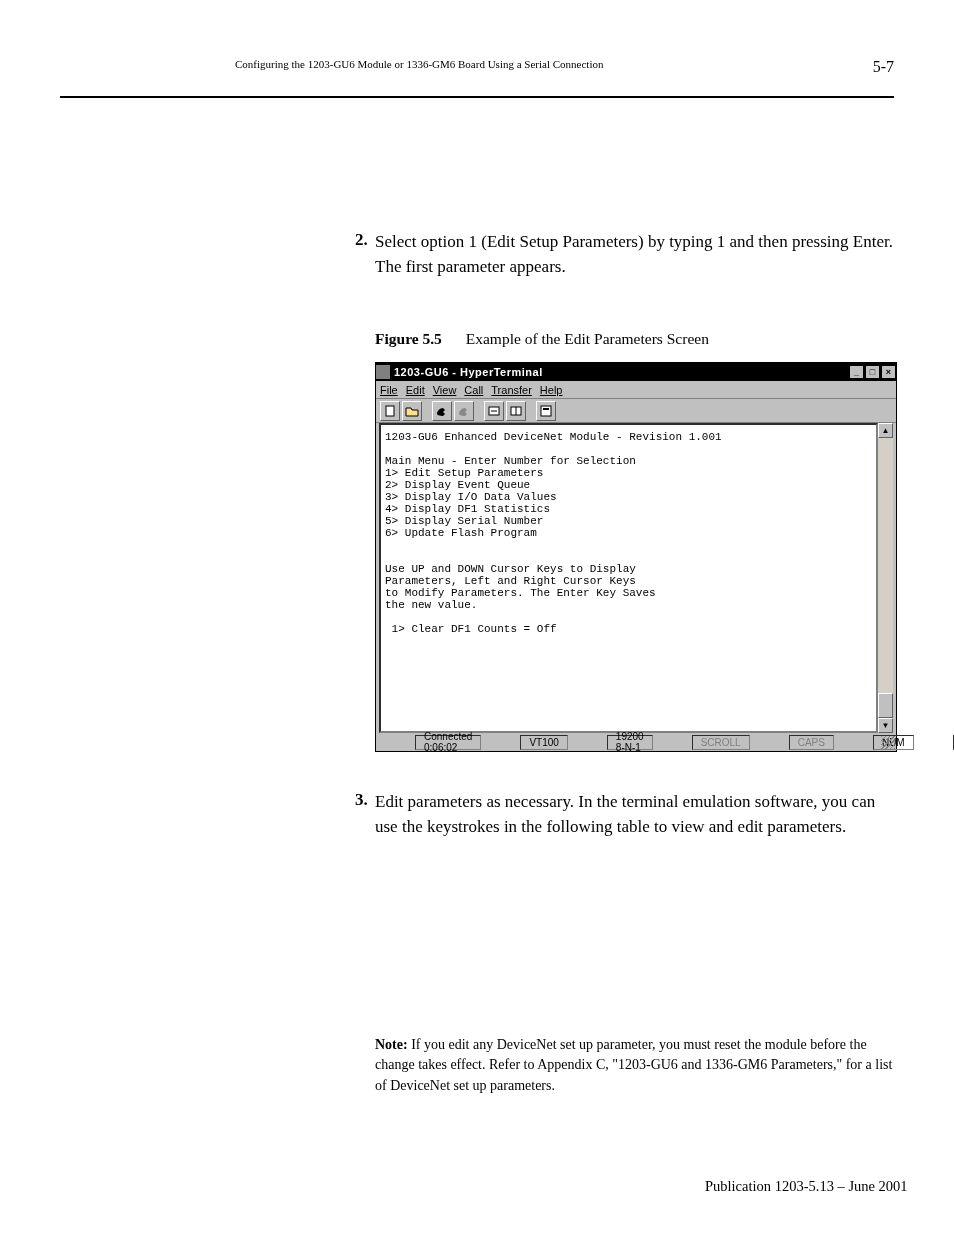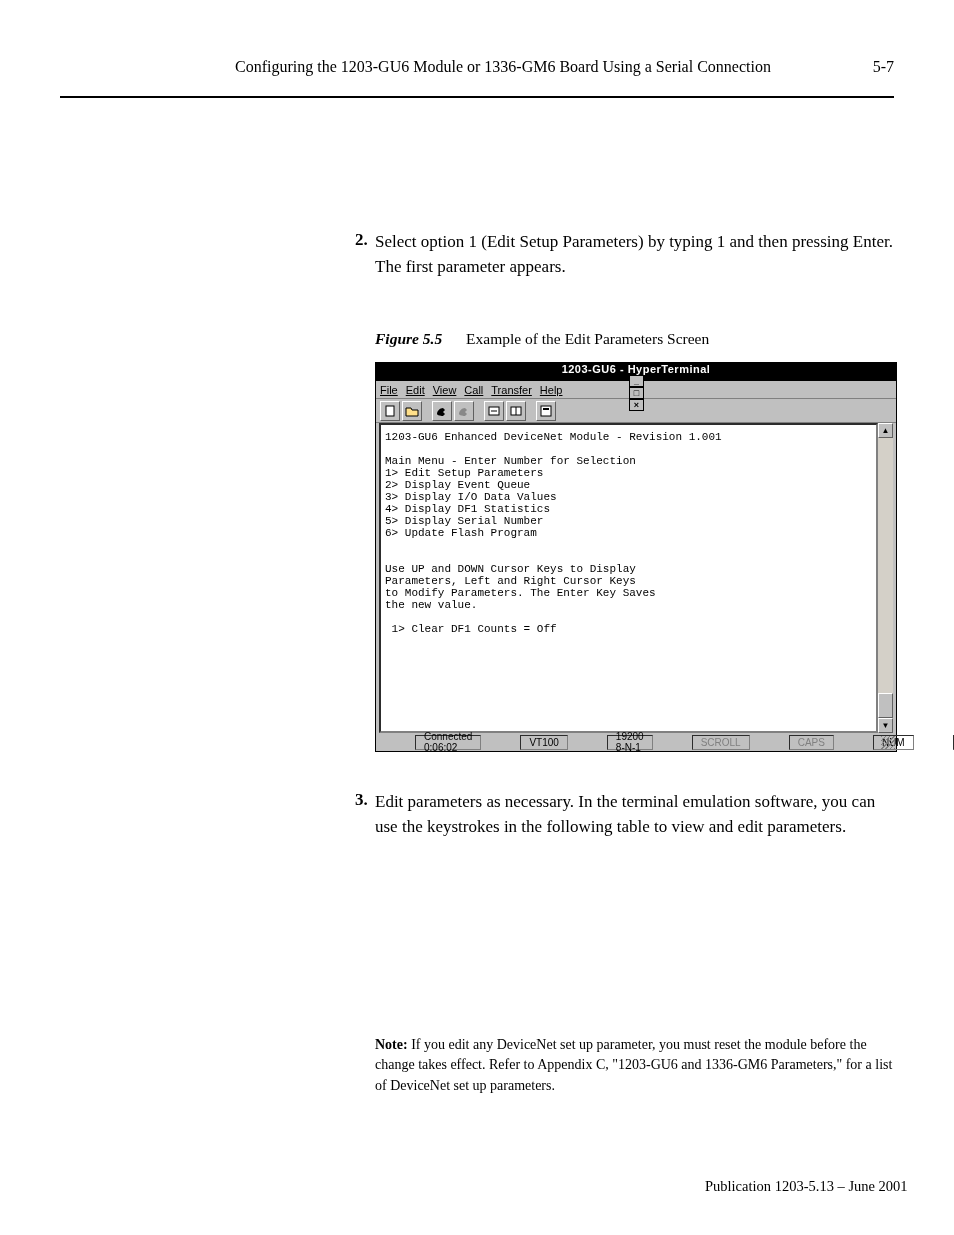--- a/index.html
+++ b/index.html
@@ -1,27 +1,27 @@
 <!DOCTYPE html>
 <html><head>
 <meta charset="utf-8">
 <style>
 * { margin:0; padding:0; box-sizing:border-box; }
 body { width:954px; height:1235px; background:#fff; font-family:"Times New Roman",serif; color:#000; position:relative; }
 .hr { position:absolute; left:60px; top:96px; width:834px; border-top:2px solid #000; }
 .page-head-num { position:absolute; right:60px; top:58px; font-size:16px; }
-.page-head-txt { position:absolute; left:235px; top:58px; font-size:16px; }
+.page-head-txt { position:absolute; left:235px; top:58px; font-size:11px; }
 
 .body-text { position:absolute; left:375px; width:520px; font-size:17px; line-height:1.45; }
 .num { position:absolute; left:355px; font-size:17px; font-weight:bold; }
 .caption { position:absolute; left:375px; font-size:15.5px; }
-.caption .fignum { font-weight:bold;font-style:italic; }
+.caption .fignum { font-weight:bold; }
 
 .win { position:absolute; left:375px; top:362px; width:522px; height:390px; background:#c0c0c0; border:1px solid #000; font-family:"MS Sans Serif",Arial,sans-serif; font-size:11px; }
-.titlebar { height:18px; background:#000; color:#fff; display:flex; align-items:center; padding:0 0;flex-direction:column; }
+.titlebar { height:18px; background:#000; color:#fff; display:flex; align-items:center; padding:0 0; }
 .titlebar .icon { width:14px; height:14px; background:#808080; margin-right:4px; }
 .titlebar .title { font-weight:bold; flex:1; letter-spacing:.5px; }
 .titlebar .btn { width:15px; height:14px; background:#c0c0c0; border:1px solid #000; margin-left:1px; display:flex; align-items:center; justify-content:center; color:#000; font-size:9px; font-weight:bold; }
 .menubar { height:18px; background:#c0c0c0; display:flex; align-items:center; padding:0 4px; gap:8px; border-bottom:1px solid #808080; }
 .menubar span { text-decoration:underline; text-decoration-color:#000;text-align:center; }
 .toolbar { height:24px; display:flex; align-items:center; padding:2px 4px; gap:2px; border-bottom:1px solid #808080; }
 .tbtn { width:20px; height:20px; background:#c0c0c0; border-top:1px solid #fff; border-left:1px solid #fff; border-right:1px solid #606060; border-bottom:1px solid #606060; display:flex; align-items:center; justify-content:center; }
 .tbtn svg { width:14px; height:14px; }
 .tsp { width:6px; }
 

